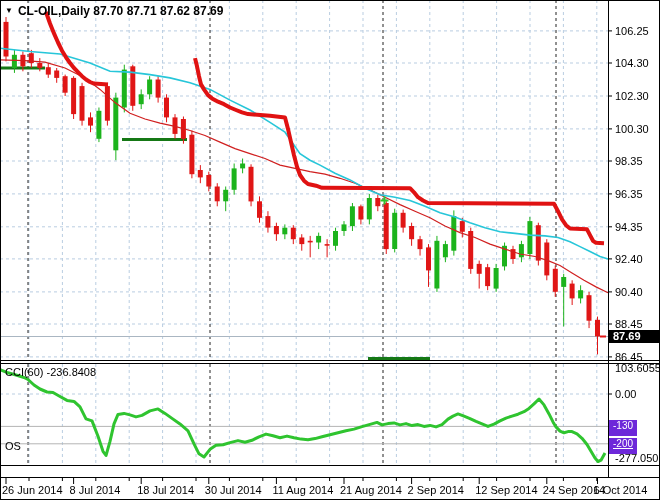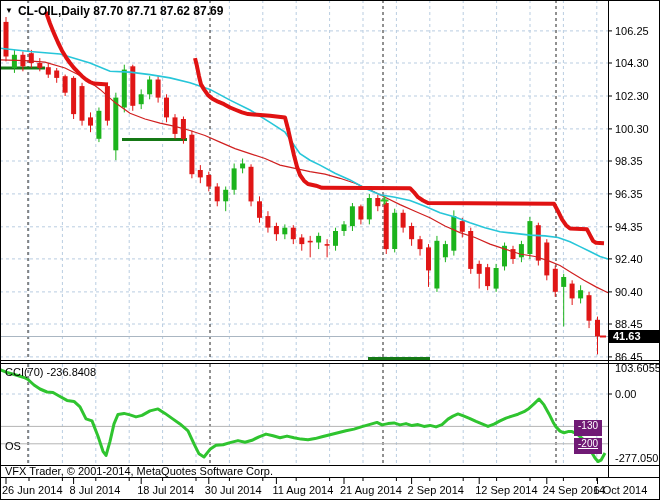--- a/index.html
+++ b/index.html
@@ -10,21 +10,21 @@
   }
   svg{position:absolute;left:0;top:0;}
   .ov{position:absolute;color:#000;white-space:nowrap;}
   .title{left:5px;top:4px;font-size:12px;font-weight:bold;display:flex;align-items:center;gap:5px;}
   .title .tri{font-size:8px;line-height:1;}
   .cci-label{left:5px;top:366px;font-size:11px;}
   .os-label{left:5px;top:440px;font-size:11px;}
   .copyright{left:5px;top:465px;font-size:11px;}
   .pricebox{left:609px;top:330px;width:46px;height:13px;background:#000;color:#fff;
     font-size:11px;font-weight:bold;text-align:left;padding-left:4px;line-height:13px;}
-  .badge{position:absolute;left:574px;height:16px;background:#701a75;color:#fff;
+  .badge{position:absolute;left:609px;height:16px;background:#6d28d9;color:#fff;
     font-size:10px;line-height:12px;padding:0 4px;}
   .badge130{top:420px;}
   .badge200{top:438px;text-decoration:underline;}
 </style>
 </head>
 <body>
 
 <div class="window">
   <svg id="chart-svg" width="660" height="500">
       <rect x="0" y="0" width="660" height="500" fill="#ffffff"></rect>
@@ -466,20 +466,19 @@
         <line x1="597.5" y1="478" x2="597.5" y2="484" stroke="#000"></line>
         <text x="593.5" y="494">6 Oct 2014</text>
       </g>
     </svg>
 
   <div class="ov title">
     <span class="tri">▼</span>
     <span>CL-OIL,Daily 87.70 87.71 87.62 87.69</span>
   </div>
 
-  <div class="ov cci-label">CCI(70) -236.8408</div>
+  <div class="ov cci-label">CCI(60) -236.8408</div>
   <div class="ov os-label">OS</div>
-  <div class="ov copyright">VFX Trader, © 2001-2014, MetaQuotes Software Corp.</div>
 
-  <div class="ov pricebox">41.63</div>
+  <div class="ov pricebox">87.69</div>
   <div class="badge badge130">-130</div>
   <div class="badge badge200">-200</div>
 </div>
 
 </body></html>

